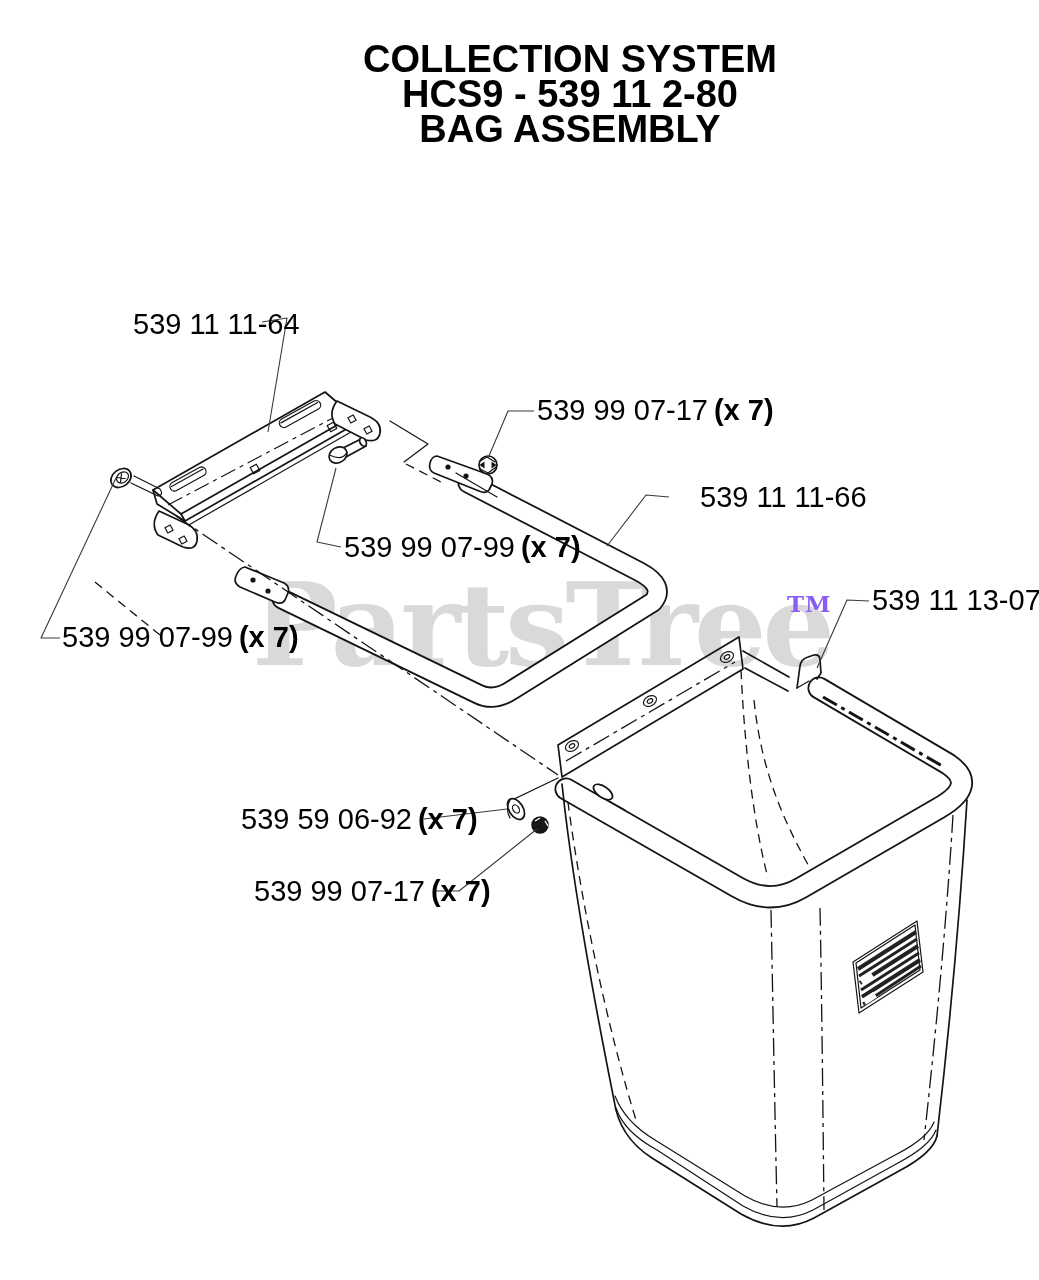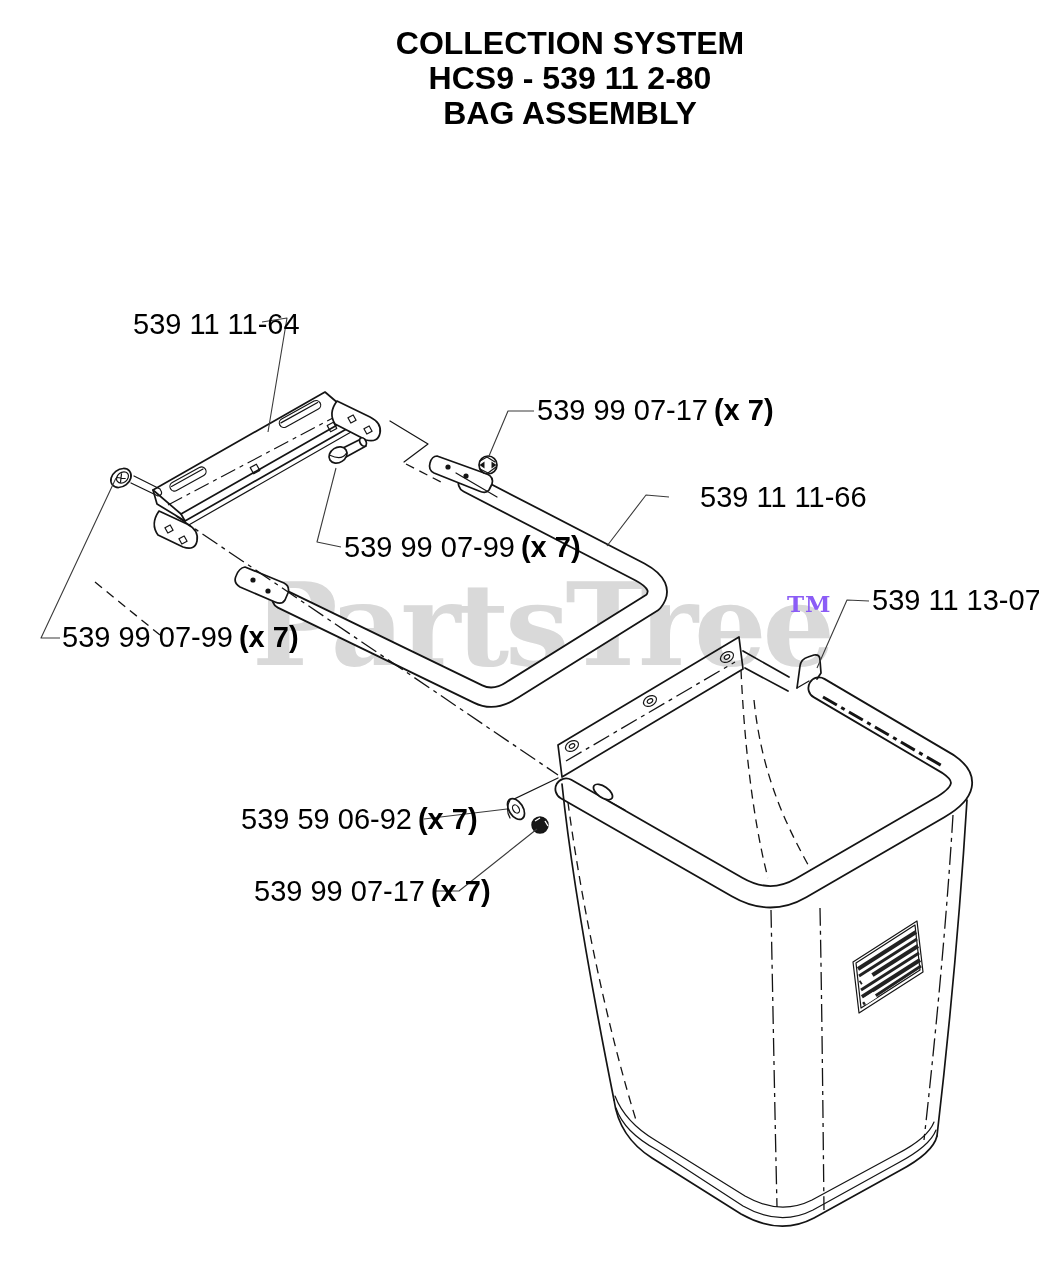--- a/index.html
+++ b/index.html
@@ -7,22 +7,22 @@
           font-family:"Liberation Sans",sans-serif;color:#000;}
   
   .watermark{position:absolute;left:252px;top:568px;font-family:"DejaVu Serif","Liberation Serif",serif;
              font-weight:bold;font-size:114px;letter-spacing:-4px;color:#d9d9d9;z-index:1;
              white-space:nowrap;line-height:1;user-select:none;}
   .watermark-tm{position:absolute;left:747px;top:590px;font-family:"DejaVu Serif",serif;
                 font-size:23px;font-weight:bold;letter-spacing:1px;color:#8b5cf6;z-index:1;margin-left:40px;}
   
   .drawing{position:absolute;left:0;top:0;z-index:2;}
   
-  .title{position:absolute;left:570px;top:26px;transform:translateX(-50%);text-align:center;
-         font-size:32px;font-weight:bold;line-height:35px;z-index:3;white-space:nowrap;}
+  .title{position:absolute;left:570px;top:42px;transform:translateX(-50%);text-align:center;
+         font-size:38px;font-weight:bold;line-height:35px;z-index:3;white-space:nowrap;}
   
   .lbl{position:absolute;font-size:29px;line-height:25px;white-space:nowrap;z-index:3;}
   .lbl .qty{font-weight:bold;margin-left:6px;}
   .lbl .qty:empty{display:none;margin-left:0;}
   .l1{left:133px;top:312px;}
   .l2{left:537px;top:398px;}
   .l3{left:700px;top:485px;}
   .l4{left:344px;top:535px;}
   .l5{left:62px;top:625px;}
   .l6{left:872px;top:588px;}

